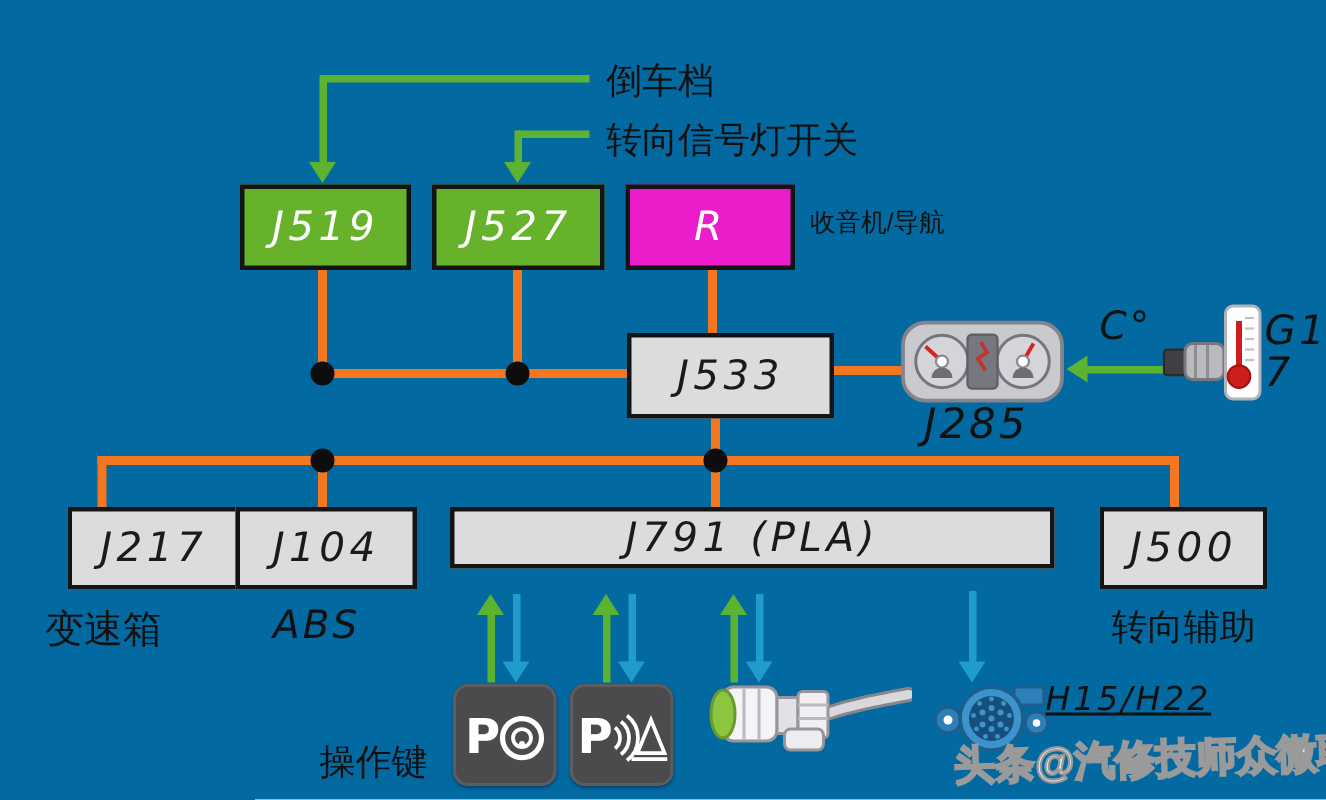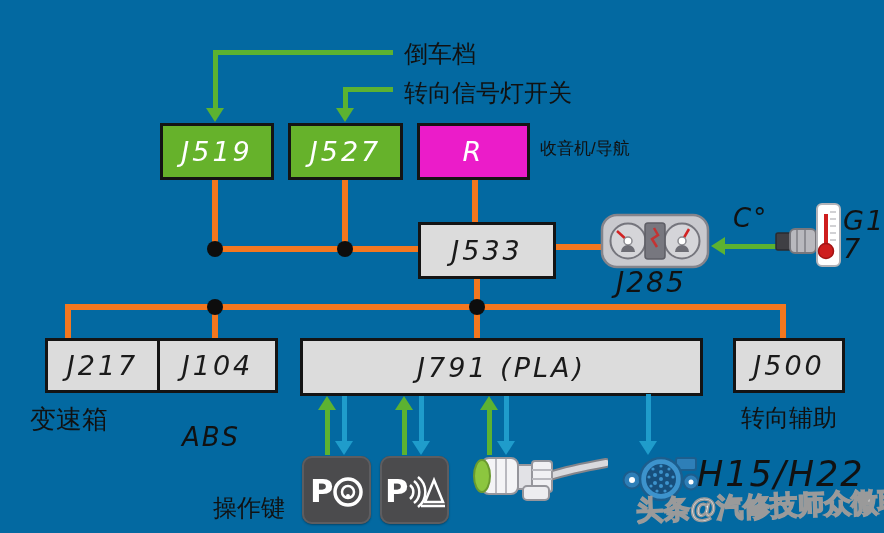--- a/index.html
+++ b/index.html
@@ -144,29 +144,29 @@
     <circle cx="54" cy="53" r="7.5" fill="#CE1D1D" stroke="#A31414" stroke-width="1.5"></circle>
   </svg>
   <div id="g17-label" class="handlbl" style="left:843px;top:207px;font-size:27px;">G17</div>
 
   <div class="box box-gray hand" style="left:13px;top:338px;width:115px;height:55px;margin-left:32px;">
     <span>J217</span>
   </div>
   <div class="box box-gray hand" style="left:157px;top:338px;width:121px;height:55px;">
     <span>J104</span>
   </div>
-  <div class="box box-gray hand" style="left:300px;top:338px;width:403px;height:58px;">
+  <div class="box box-gray hand" style="left:300px;top:338px;width:403px;height:41px;">
     <span>J791 (PLA)</span>
   </div>
   <div class="box box-gray hand" style="left:733px;top:338px;width:112px;height:55px;">
     <span>J500</span>
   </div>
 
   <div class="cn" style="left:30px;top:402px;font-size:26px;">变速箱</div>
-  <div class="handlbl" style="left:182px;top:402px;margin-top:20px;">ABS</div>
+  <div class="handlbl" style="left:182px;top:402px;">ABS</div>
   <div class="cn" style="left:741px;top:402px;">转向辅助</div>
 
   <div>
     <div class="tri tri-up-g" style="left:318px;top:396px;"></div>
     <div class="shaft-g" style="left:325px;top:409px;width:5px;height:46px;"></div>
   </div>
   <div>
     <div class="shaft-b" style="left:342px;top:396px;width:5px;height:46px;"></div>
     <div class="tri tri-down-b" style="left:335px;top:441px;"></div>
   </div>
@@ -248,17 +248,17 @@
         <circle cx="47" cy="17" r="1.6"></circle>
         <circle cx="51" cy="25" r="1.6"></circle>
       <circle cx="49" cy="34" r="1.6"></circle>
         <circle cx="43" cy="39" r="1.6"></circle>
         <circle cx="35" cy="39" r="1.6"></circle>
       <circle cx="29" cy="34" r="1.6"></circle>
         <circle cx="27" cy="25" r="1.6"></circle>
         <circle cx="31" cy="17" r="1.6"></circle>
     </g>
   </svg>
-  <div class="handlbl" style="left:697px;top:454px;font-size:35px;">H15/H22</div>
+  <div class="handlbl" style="left:697px;top:454px;font-size:22px;text-decoration:underline;">H15/H22</div>
 
   <div id="watermark">头条@汽修技师众微联</div>
 
 </div>
 
 </body></html>

